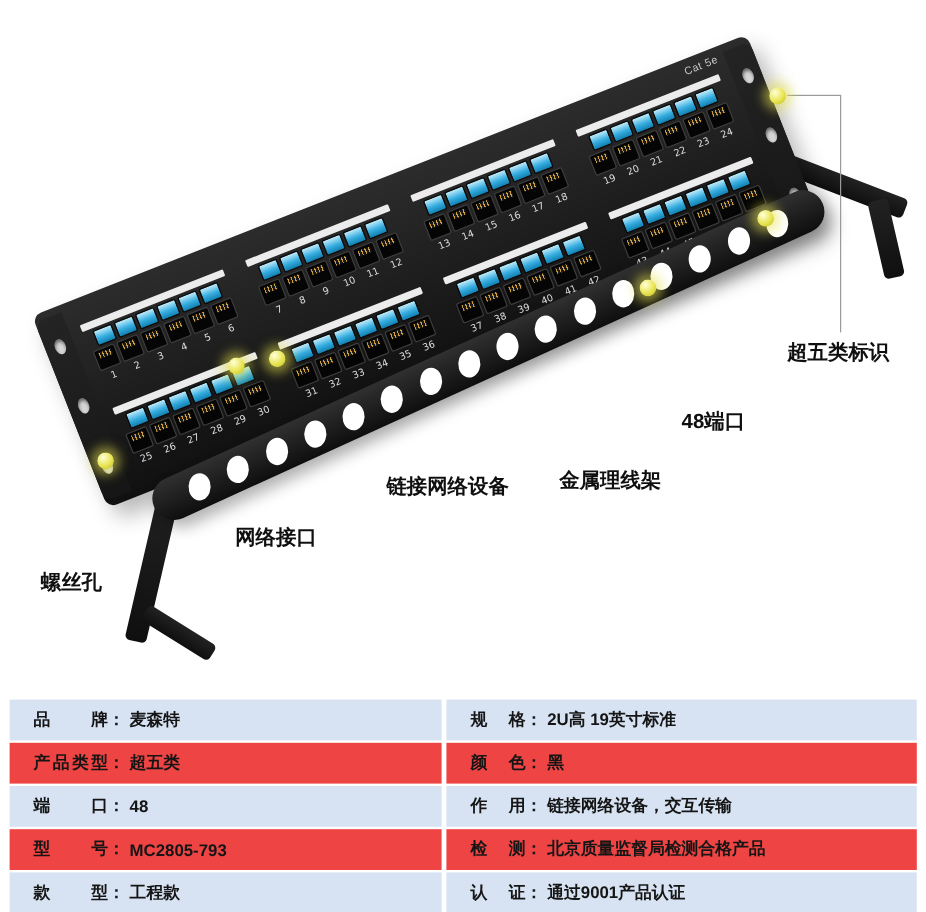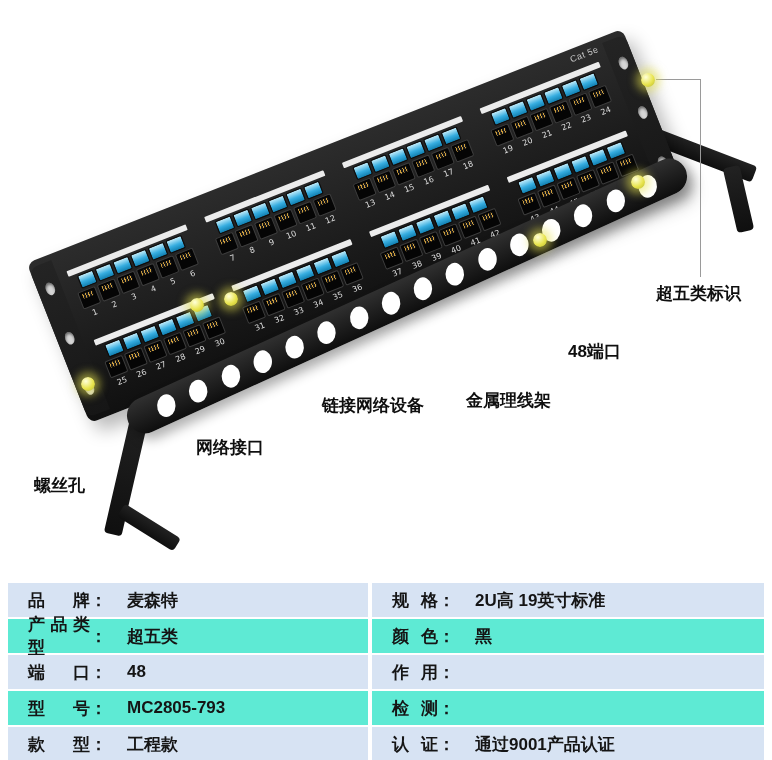--- a/index.html
+++ b/index.html
@@ -67,27 +67,27 @@
   .co-cat5e-mark{left:656px;top:282px}
 
   .leader{position:absolute;background:#9a9a9a;z-index:5}
   .ld-cat-h{left:656px;top:79px;width:44px;height:1px}
   .ld-cat-v{left:700px;top:79px;width:1px;height:198px}
 
   
   .spec{position:absolute;left:8px;top:583px;width:756px;display:grid;
         grid-template-columns:360px 1fr;gap:2px 4px;z-index:2}
   .cell{height:34px;display:flex;align-items:center;padding-left:20px;
-        font-size:17px;font-weight:600;color:#151515}
+        font-size:14px;font-weight:600;color:#151515}
   .c-b{background:#d7e3f3}
-  .c-w{background:#5eead4}
+  .c-w{background:#ef4444}
   .lab{display:inline-block;text-align:justify;text-align-last:justify}
   .lab-l{width:62px}
   .lab-r{width:46px}
-  .val{margin-left:20px}
+  .val{margin-left:4px}
 </style>
 </head>
 <body>
 
 <div class="page">
 
   <div class="photo" id="photo">
 
     <div class="hook hl-a"></div>
     <div class="hook hl-b"></div>
@@ -390,29 +390,31 @@
         <span class="val">黑</span>
       </div>
       <div class="cell c-b">
         <span class="lab lab-l">端口</span>
         <span class="colon">：</span>
         <span class="val">48</span>
       </div>
       <div class="cell c-b">
         <span class="lab lab-r">作用</span>
         <span class="colon">：</span>
+        <span class="val">链接网络设备，交互传输</span>
       </div>
       <div class="cell c-w">
         <span class="lab lab-l">型号</span>
         <span class="colon">：</span>
         <span class="val">MC2805-793</span>
       </div>
       <div class="cell c-w">
         <span class="lab lab-r">检测</span>
         <span class="colon">：</span>
+        <span class="val">北京质量监督局检测合格产品</span>
       </div>
       <div class="cell c-b">
         <span class="lab lab-l">款型</span>
         <span class="colon">：</span>
         <span class="val">工程款</span>
       </div>
       <div class="cell c-b">
         <span class="lab lab-r">认证</span>
         <span class="colon">：</span>
         <span class="val">通过9001产品认证</span>

